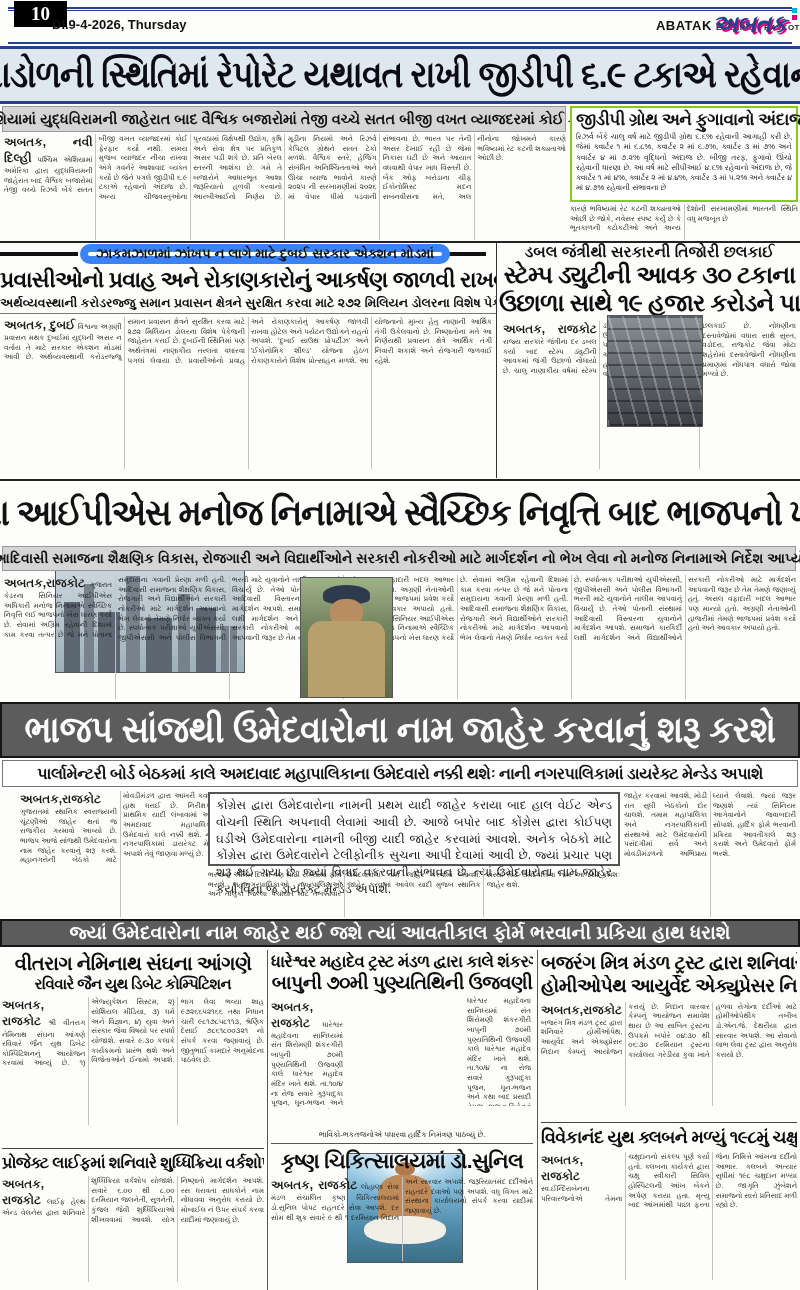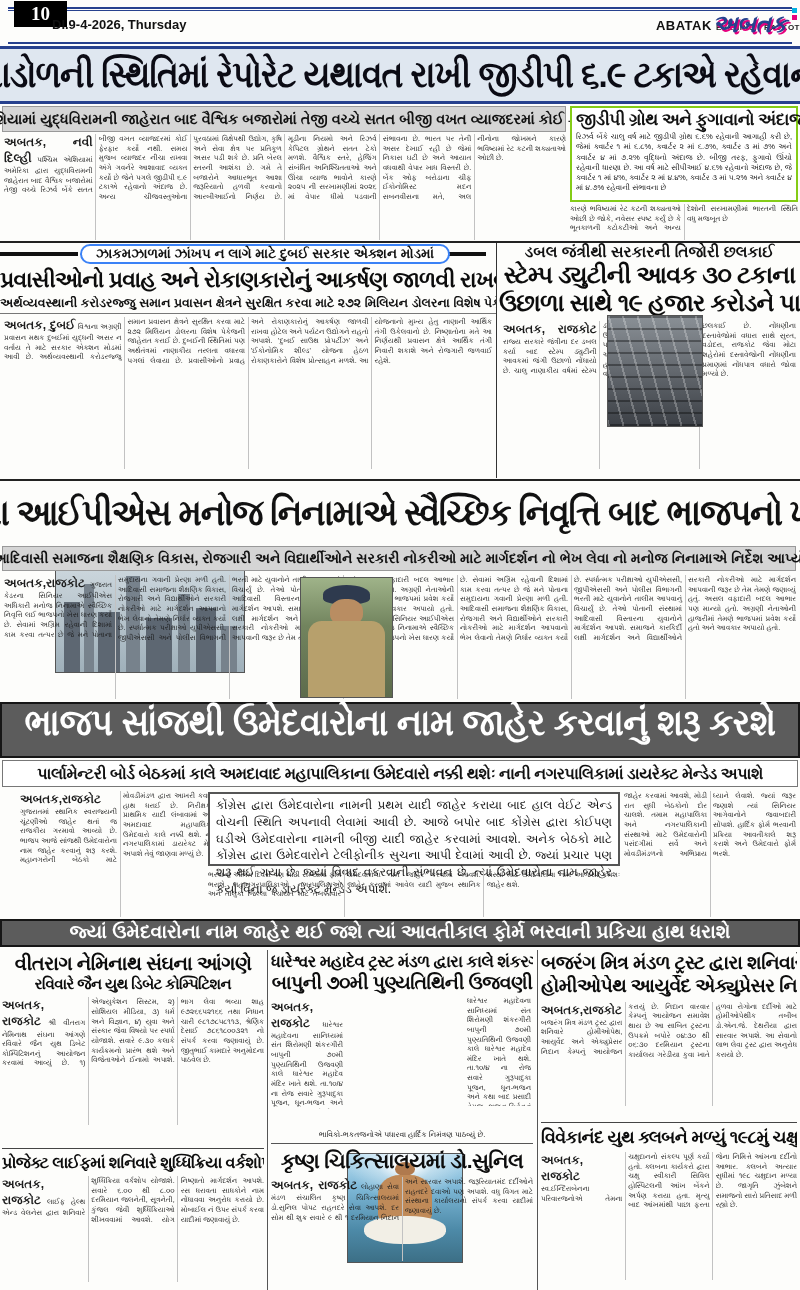--- a/index.html
+++ b/index.html
@@ -56,21 +56,21 @@
   .cols7 { column-count:7; column-gap:6px; column-rule:1px solid #c2c2c2; }
 
   .gdp-box { left:570px; top:106px; width:228px; height:96px; border:2px solid #84cc16; background:#fff; padding:2px 4px; }
   .gdp-box .t { font-size:17px; font-weight:bold; text-align:center; white-space:nowrap; letter-spacing:-.5px; }
   .gdp-box .b { font-size:7.6px; line-height:1.35; text-align:justify; margin-top:2px; }
 
   .hrule { position:absolute; left:0; right:0; height:2px; background:#222; }
 
   
   .kicker-pill {
-    border:2px solid #3b82f6; border-radius:10px; background:#fff;
+    border:8px solid #3b82f6; border-radius:10px; background:#fff;
     font-weight:bold; font-size:13.5px; display:flex; align-items:center; justify-content:center; white-space:nowrap;
   }
   .kbar { position:absolute; height:4px; background:#111; top:9px; }
   .head2 { font-weight:bold; letter-spacing:-.8px; text-align:center; color:#0c0c0c; }
   .photo { border:1px solid #555; overflow:hidden; }
 
   .sky { background:linear-gradient(#cfd9df,#9fb0ba); position:relative; }
   .tower { position:absolute; bottom:0; background:#5d6772; }
   .tower.l { background:#77828c; }
 
@@ -93,21 +93,21 @@
   .sadhu .body2 { position:absolute; left:26%; top:20%; width:48%; height:44%; background:#c08a58; border-radius:40% 40% 20% 20%; }
   .sadhu .cloth { position:absolute; left:14%; top:58%; width:72%; height:26%; background:#f2efe6; border-radius:45%; }
 
   
   .ips-head { left:0; right:0; top:483px; height:60px; display:flex; align-items:center; justify-content:center; }
   .ips-head .t { font-size:33px; font-weight:bold; white-space:nowrap; letter-spacing:-1.2px; transform:scaleY(1.1); }
   .ips-sub { left:2px; top:546px; width:794px; height:25px; font-size:14px; white-space:nowrap; }
 
   
   .dark-band { background:var(--dark_band,#5c5c5c); border:2px solid #161616; color:#fff;
-      display:flex; justify-content:center; }
+      display:flex; align-items:center; justify-content:center; }
   .bjp-band { left:0px; right:0px; top:702px; height:56px; }
   .bjp-band .t { font-size:34px; font-weight:bold; white-space:nowrap; letter-spacing:-.5px; transform:scaleY(1.08); }
   .bjp-sub { left:2px; right:2px; top:760px; height:27px; border:1px solid #777; background:#fff;
       display:flex; align-items:center; justify-content:center; font-size:16px; font-weight:bold; white-space:nowrap; letter-spacing:-.5px; }
   .cong-box { left:208px; top:792px; width:412px; height:74px; border:2px solid #555; background:#fff; padding:1px 6px; }
   .cong-box .t { font-size:18.5px; font-weight:bold; text-align:center; white-space:nowrap; letter-spacing:-.5px; }
   .cong-box .b { font-size:12px; line-height:1.4; text-align:justify; margin-top:2px; }
   .band2 { left:0; right:0; top:919px; height:28px; }
   .band2 .t { font-size:19px; font-weight:bold; white-space:nowrap; }
 

